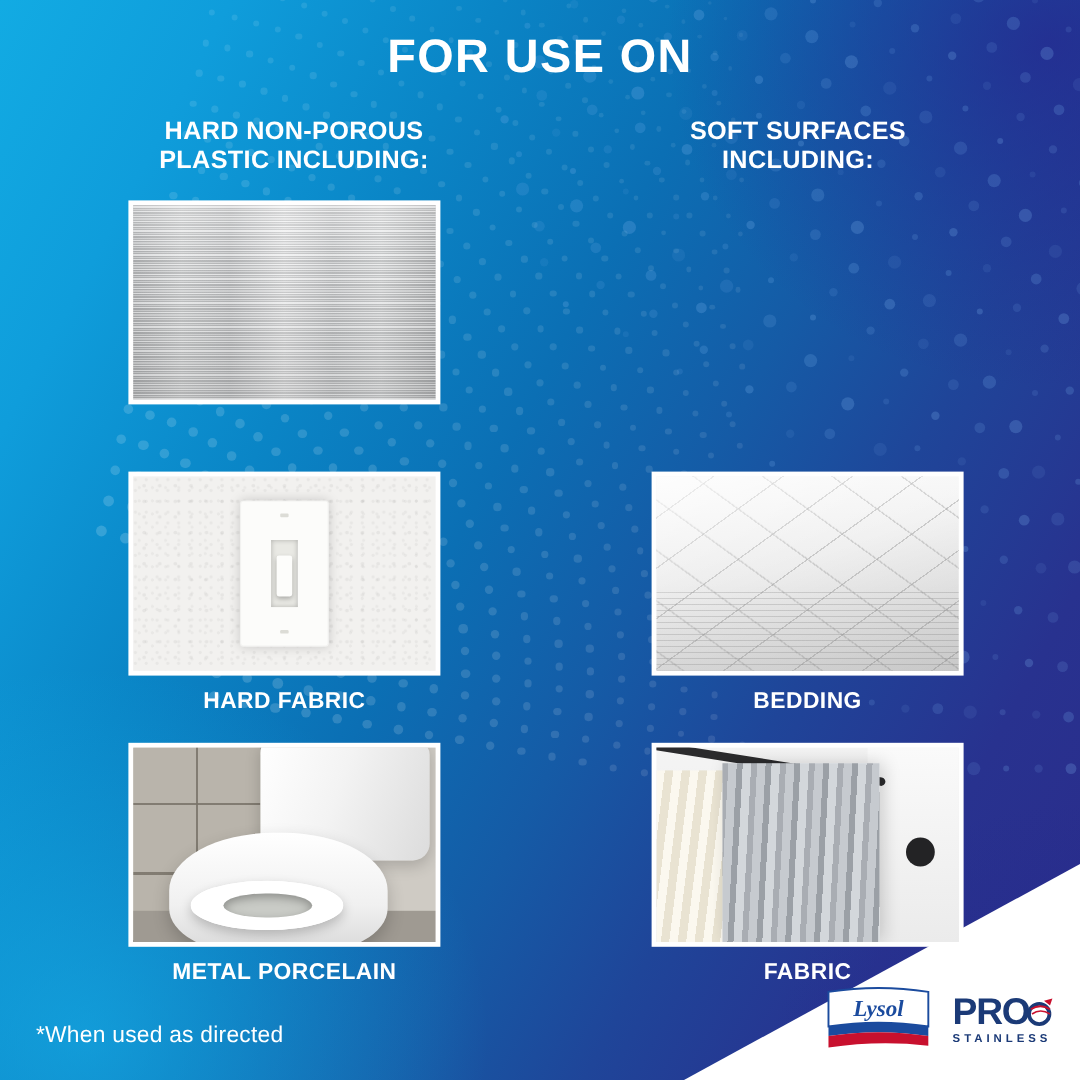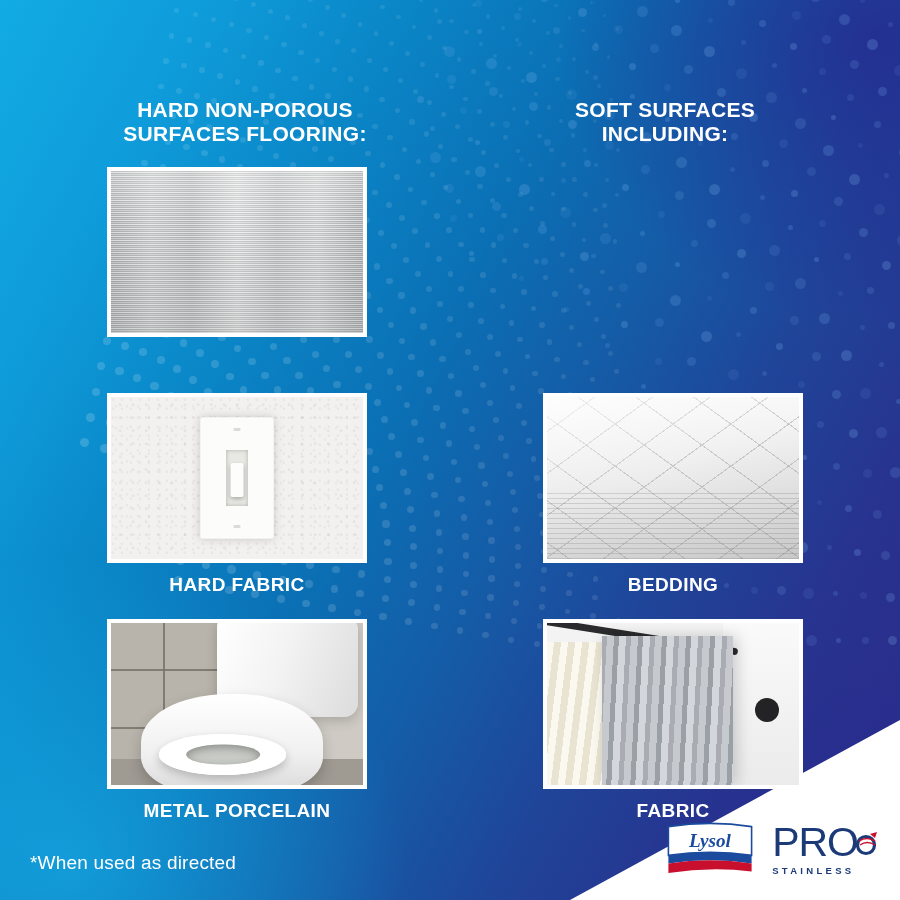--- a/index.html
+++ b/index.html
@@ -238,21 +238,21 @@
 
   
   .logos{
     position:absolute; right:22px; bottom:22px;
     display:flex; align-items:center; gap:14px; z-index:6;
   }
   .lysol-logo{ width:96px; height:58px; position:relative; }
   .pro-logo{ display:flex; flex-direction:column; align-items:flex-start; line-height:1; }
   .pro-row{ display:flex; align-items:center; }
   .pro-word{
-    font-size:41px; font-weight:normal; color:#1b3a77; letter-spacing:-1px;
+    font-size:31px; font-weight:bold; color:#1b3a77; letter-spacing:-1px;
   }
   .pro-sol{
     font-size:9.5px; font-weight:bold; color:#1b3a77; letter-spacing:3.3px;
     margin-top:3px;
   }
 </style>
 </head>
 <body>
 
 <div id="bg">
@@ -1087,24 +1087,25 @@
       <span class="d" style="left:867.1px;top:38.9px;width:11.0px;height:11.0px;background:rgba(125,180,240,0.240)"></span>
       <span class="d" style="left:894.1px;top:65.0px;width:11.0px;height:11.0px;background:rgba(125,180,240,0.100)"></span>
       <span class="d" style="left:860.4px;top:-2.3px;width:5.0px;height:5.0px;background:rgba(125,180,240,0.100)"></span>
       <span class="d" style="left:887.9px;top:22.0px;width:5.0px;height:5.0px;background:rgba(125,180,240,0.135)"></span>
     </div>
 </div>
 <div class="wedge"></div>
 
 <div id="content">
 
+  <div class="title">FOR USE ON</div>
 
   <div class="col-head left">
     <div>HARD NON-POROUS</div>
-    <div>SURFACES FLOORING:</div>
+    <div>PLASTIC INCLUDING:</div>
   </div>
 
   <div class="col-head right">
     <div>SOFT SURFACES</div>
     <div>INCLUDING:</div>
   </div>
 
   <div class="cell" style="left:107px; top:167px;">
     <div class="photo">
       <div class="inner tex-steel"></div>

